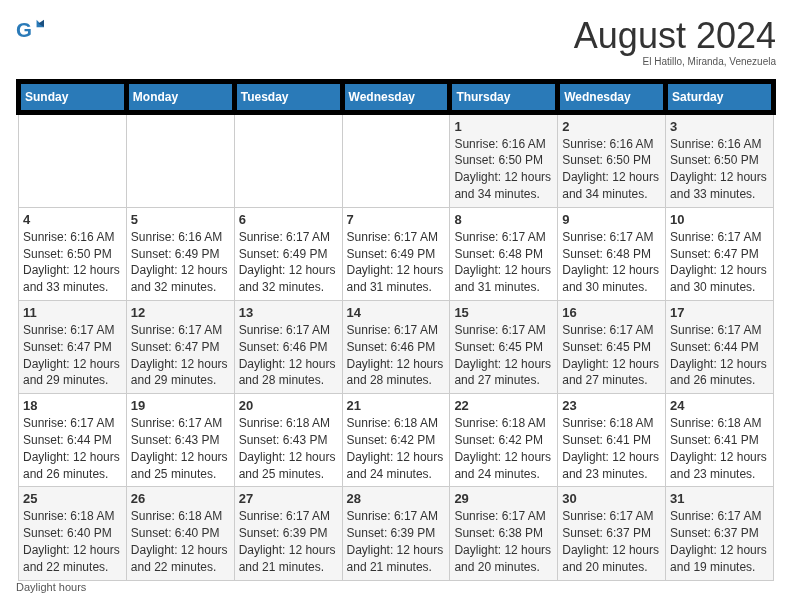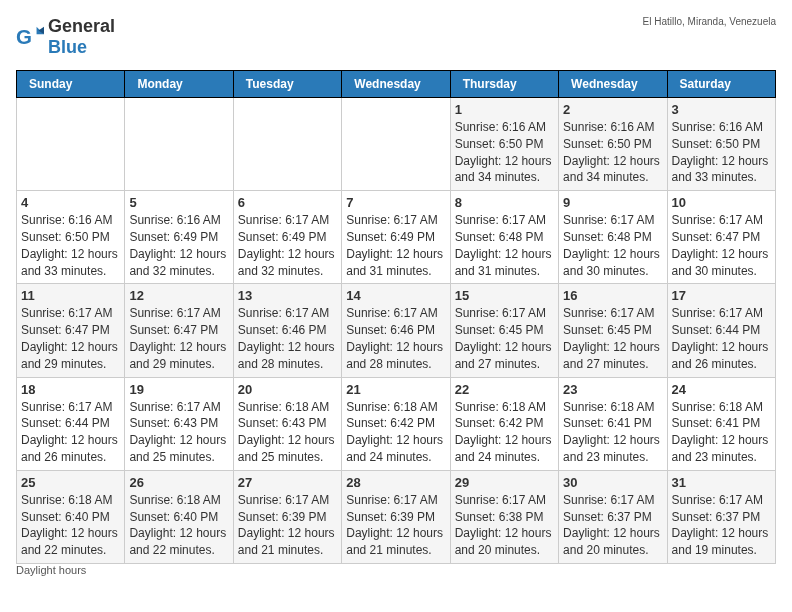--- a/index.html
+++ b/index.html
@@ -39,25 +39,25 @@
       color: #555;
     }
     table {
       width: 100%;
       border-collapse: collapse;
       font-size: 11px;
     }
     thead tr th {
       background-color: #2a7ab8;
       color: #fff;
-      padding: 6px 12px;
+      padding: 6px 4px;
       text-align: left;
       font-size: 12px;
       font-weight: bold;
-      border: 1px solid #000000;
+      border: 5px solid #000000;
     }
     tbody tr td {
       border: 1px solid #ccc;
       padding: 4px 4px 4px 4px;
       vertical-align: top;
       width: calc(100% / 7);
       min-height: 80px;
       background: #fff;
     }
     tbody tr:nth-child(odd) td {
@@ -82,28 +82,23 @@
 </head>
 <body>
 
 <div class="header-area">
   <div class="logo">
     <svg class="logo-icon" viewBox="0 0 30 30">
       <text x="0" y="22" font-size="22" font-weight="bold" fill="#2a7ab8">G</text>
       <polygon points="22,4 30,12 22,12" fill="#2a7ab8"></polygon>
       <polygon points="24,8 30,4 30,12" fill="#1a5080"></polygon>
     </svg>
-    <div>
-      <div>
-        <span style="color:#333;font-size:18px;font-weight:bold;">General</span><br>
-        <span style="color:#2a7ab8;font-size:18px;font-weight:bold;">Blue</span>
-      </div>
-    </div>
   </div>
   <div class="title-area">
+    <div class="main-title">August 2024</div>
     <div class="sub-title">El Hatillo, Miranda, Venezuela</div>
   </div>
 </div>
 
 <table>
   <thead>
     <tr id="header-row">
     <th>Sunday</th>
         <th>Monday</th>
         <th>Tuesday</th>

